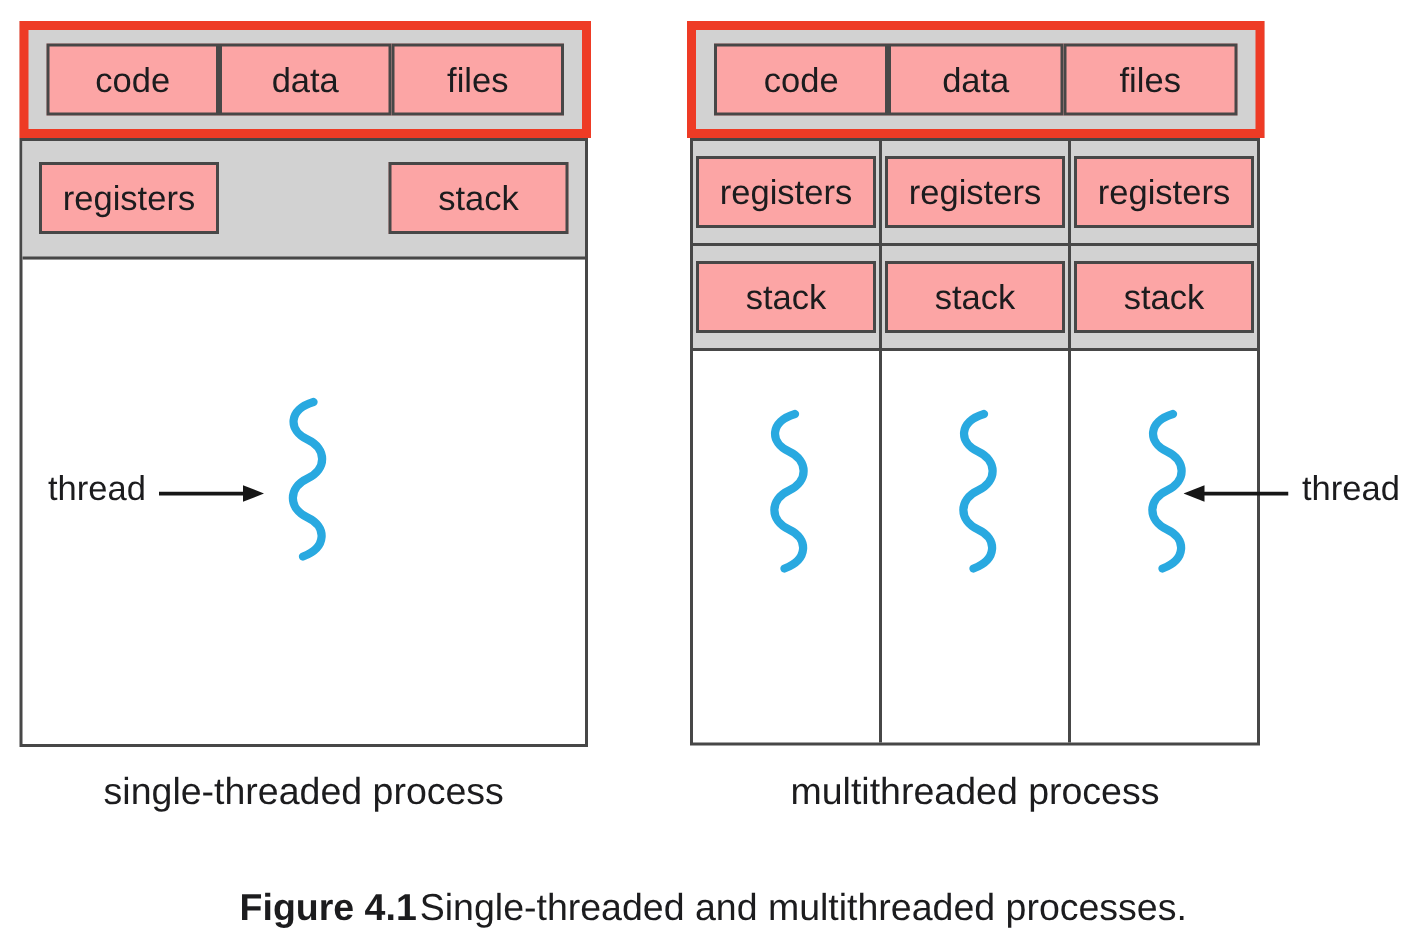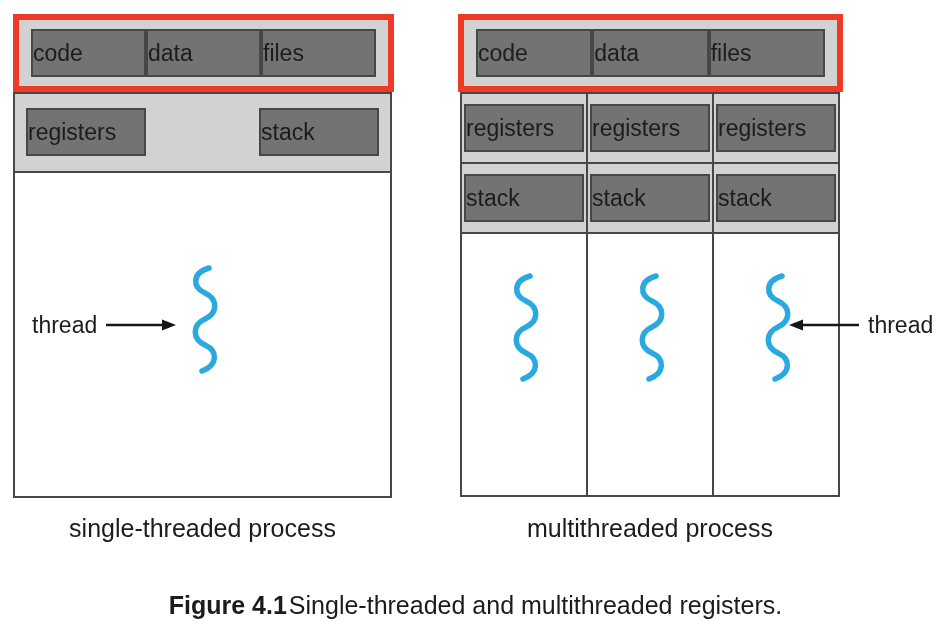--- a/index.html
+++ b/index.html
@@ -26,24 +26,25 @@
     justify-content: space-between;
     padding: 0 12px;
   }
   .red-band.left  { left: 13px;  width: 381px; }
   .red-band.right { left: 458px; width: 385px; }
 
   .box-label {
     width: 120px;
     height: 48px;
     box-sizing: border-box;
-    background: #737373;
+    background: #fca5a5;
     border: 2px solid #474747;
     display: flex;
     align-items: center;
+    justify-content: center;
     font-size: 23px;
     line-height: 1;
   }
 
   
   .main-box {
     position: absolute;
     left: 13px;
     top: 92px;
     width: 379px;
@@ -85,21 +86,21 @@
     display: flex;
     align-items: center;
     justify-content: center;
   }
   .col .squiggle { margin-top: 38px; }
 
   
   .thread-pointer {
     position: absolute;
     display: flex;
-    align-items: center;
+    align-items: flex-end;
     gap: 9px;
     height: 24px;
     font-size: 23px;
     line-height: 1;
   }
   .thread-pointer.left-side  { left: 32px;  top: 313px; }
   .thread-pointer.right-side { left: 789px; top: 313px; }
 
   .squiggle-left { position: absolute; left: 185px; top: 264px; }
 
@@ -245,16 +246,16 @@
         <polygon points="14,2.5 0,8 14,13.5" fill="#161616"></polygon>
       </svg>
     </span>
     <span>thread</span>
   </div>
 
   <div class="proc-caption left">single-threaded process</div>
   <div class="proc-caption right">multithreaded process</div>
 
   <div class="figure-caption">
-    <span class="fig-label">Figure 4.1</span><span>Single-threaded and multithreaded registers.</span>
+    <span class="fig-label">Figure 4.1</span><span>Single-threaded and multithreaded processes.</span>
   </div>
 
 </div>
 
 </body></html>

